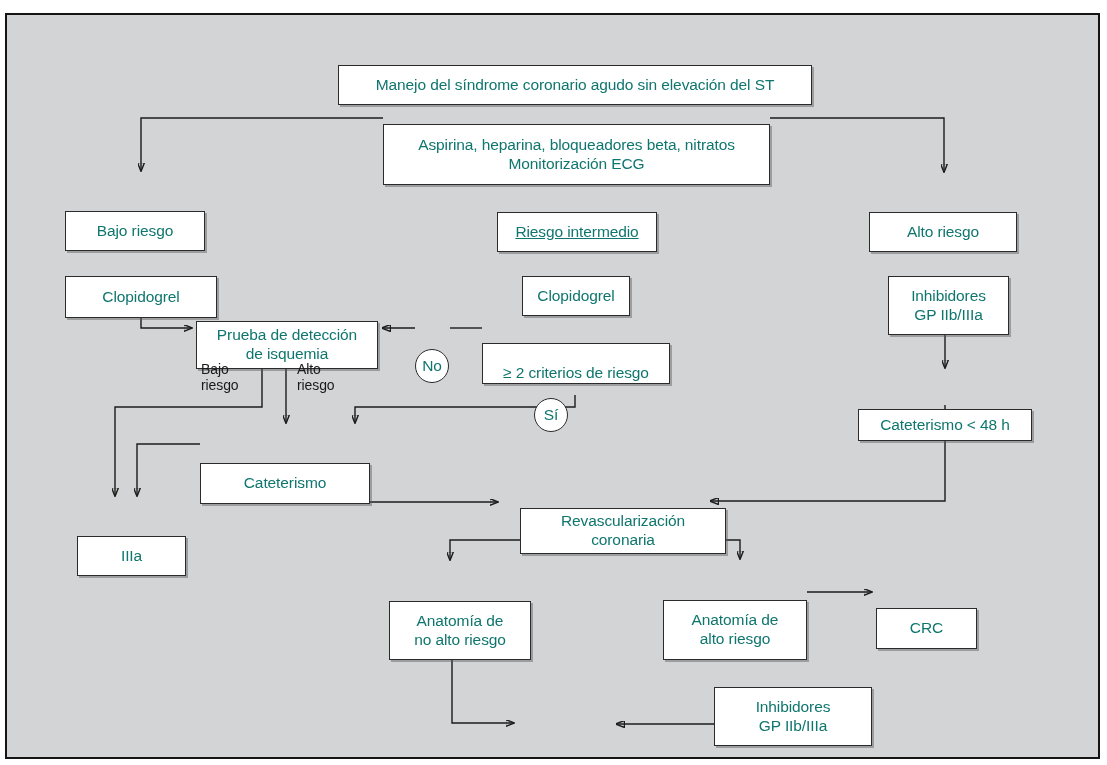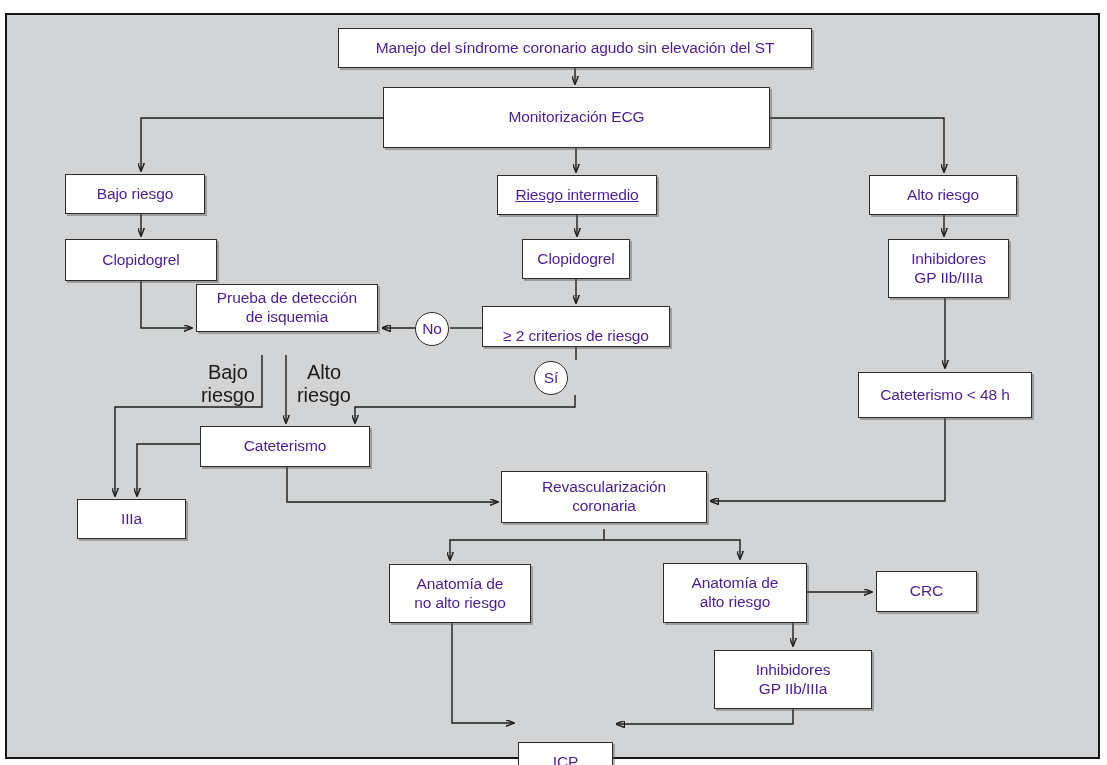--- a/index.html
+++ b/index.html
@@ -13,29 +13,30 @@
     box-sizing:border-box;border:2px solid #151515;background:#d2d4d5;
     z-index:0;
   }
   svg.wires{position:absolute;left:0;top:0;width:1107px;height:765px;z-index:1;pointer-events:none;}
   svg.wires path{fill:none;stroke:#1c1c1c;stroke-width:1.4px;}
   .node{
     position:absolute;z-index:2;box-sizing:border-box;
     background:#ffffff;border:1.4px solid #2b2b2b;
     box-shadow:2px 2px 0 rgba(90,90,90,.45);
     display:flex;flex-direction:column;align-items:center;justify-content:center;
-    text-align:center;font-size:15.5px;line-height:1.2;color:#4c1d95;
+    text-align:center;font-size:15.5px;line-height:1.2;color:#0f766e;
     letter-spacing:-0.1px;
+    margin-top:37px;
   }
   .circle{
     border-radius:50%;width:34px;height:34px;box-shadow:none;
   }
   .edge-label{
-    position:absolute;z-index:2;font-size:20px;line-height:1.15;
-    color:#1a1a1a;text-align:center;letter-spacing:-0.1px;
+    position:absolute;z-index:2;font-size:14px;line-height:1.15;
+    color:#1a1a1a;text-align:left;letter-spacing:-0.1px;
   }
 </style>
 </head>
 <body>
 
 <div class="frame"></div>
 
 <svg class="wires" viewBox="0 0 1107 765" xmlns="http://www.w3.org/2000/svg">
   <defs>
     <marker id="arr" markerUnits="userSpaceOnUse" markerWidth="9" markerHeight="7" refX="8.5" refY="3.5" orient="auto">
@@ -68,20 +69,21 @@
   <path d="M793 623 V646" marker-end="url(#arr)"></path>
   <path d="M793 709 V724 H616" marker-end="url(#arr)"></path>
   <path d="M452 623 V723 H514" marker-end="url(#arr)"></path>
 </svg>
 
 <div class="node" style="left:338px;top:28px;width:474px;height:40px;">
   <span>Manejo del síndrome coronario agudo sin elevación del ST</span>
 </div>
 
 <div class="node" style="left:383px;top:87px;width:387px;height:61px;">
+  <span>Aspirina, heparina, bloqueadores beta, nitratos</span>
   <span>Monitorización ECG</span>
 </div>
 
 <div class="node" style="left:65px;top:174px;width:140px;height:40px;">
   <span>Bajo riesgo</span>
 </div>
 
 <div class="node" style="left:65px;top:239px;width:152px;height:42px;">
   <span>Clopidogrel</span>
 </div>
@@ -123,33 +125,33 @@
 <div class="edge-label" style="left:201px;top:361px;">
   <div>Bajo</div>
   <div>riesgo</div>
 </div>
 
 <div class="edge-label" style="left:297px;top:361px;">
   <div>Alto</div>
   <div>riesgo</div>
 </div>
 
-<div class="node" style="left:858px;top:372px;width:174px;height:46px;">
+<div class="node" style="left:858px;top:372px;width:174px;height:32px;">
   <span>Cateterismo &lt; 48 h</span>
 </div>
 
 <div class="node" style="left:200px;top:426px;width:170px;height:41px;">
   <span>Cateterismo</span>
 </div>
 
 <div class="node" style="left:77px;top:499px;width:109px;height:40px;">
   <span>IIIa</span>
 </div>
 
-<div class="node" style="left:501px;top:471px;width:206px;height:52px;">
+<div class="node" style="left:520px;top:471px;width:206px;height:46px;">
   <span>Revascularización</span>
   <span>coronaria</span>
 </div>
 
 <div class="node" style="left:389px;top:564px;width:142px;height:59px;">
   <span>Anatomía de</span>
   <span>no alto riesgo</span>
 </div>
 
 <div class="node" style="left:663px;top:563px;width:144px;height:60px;">

